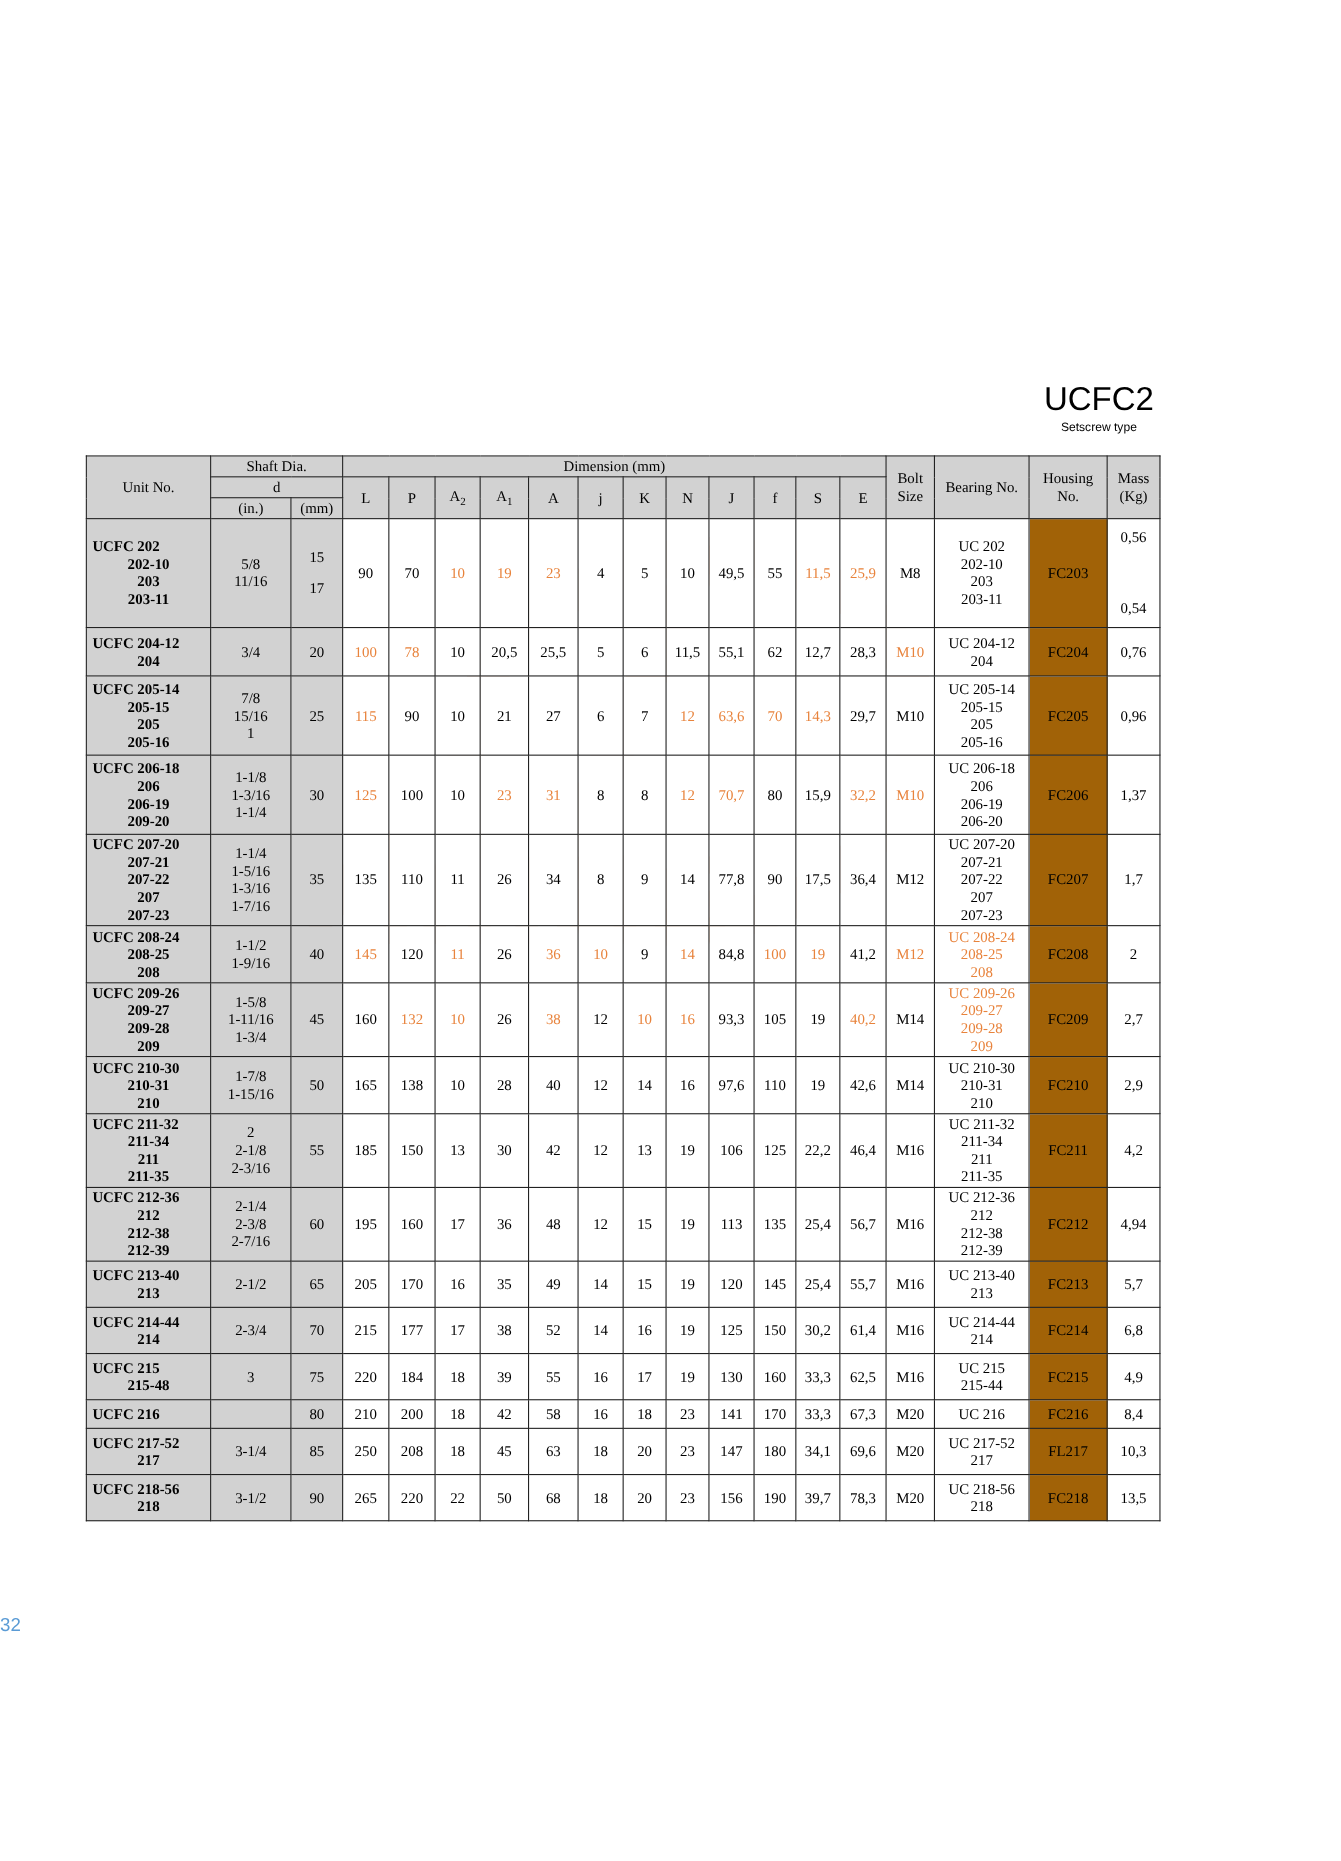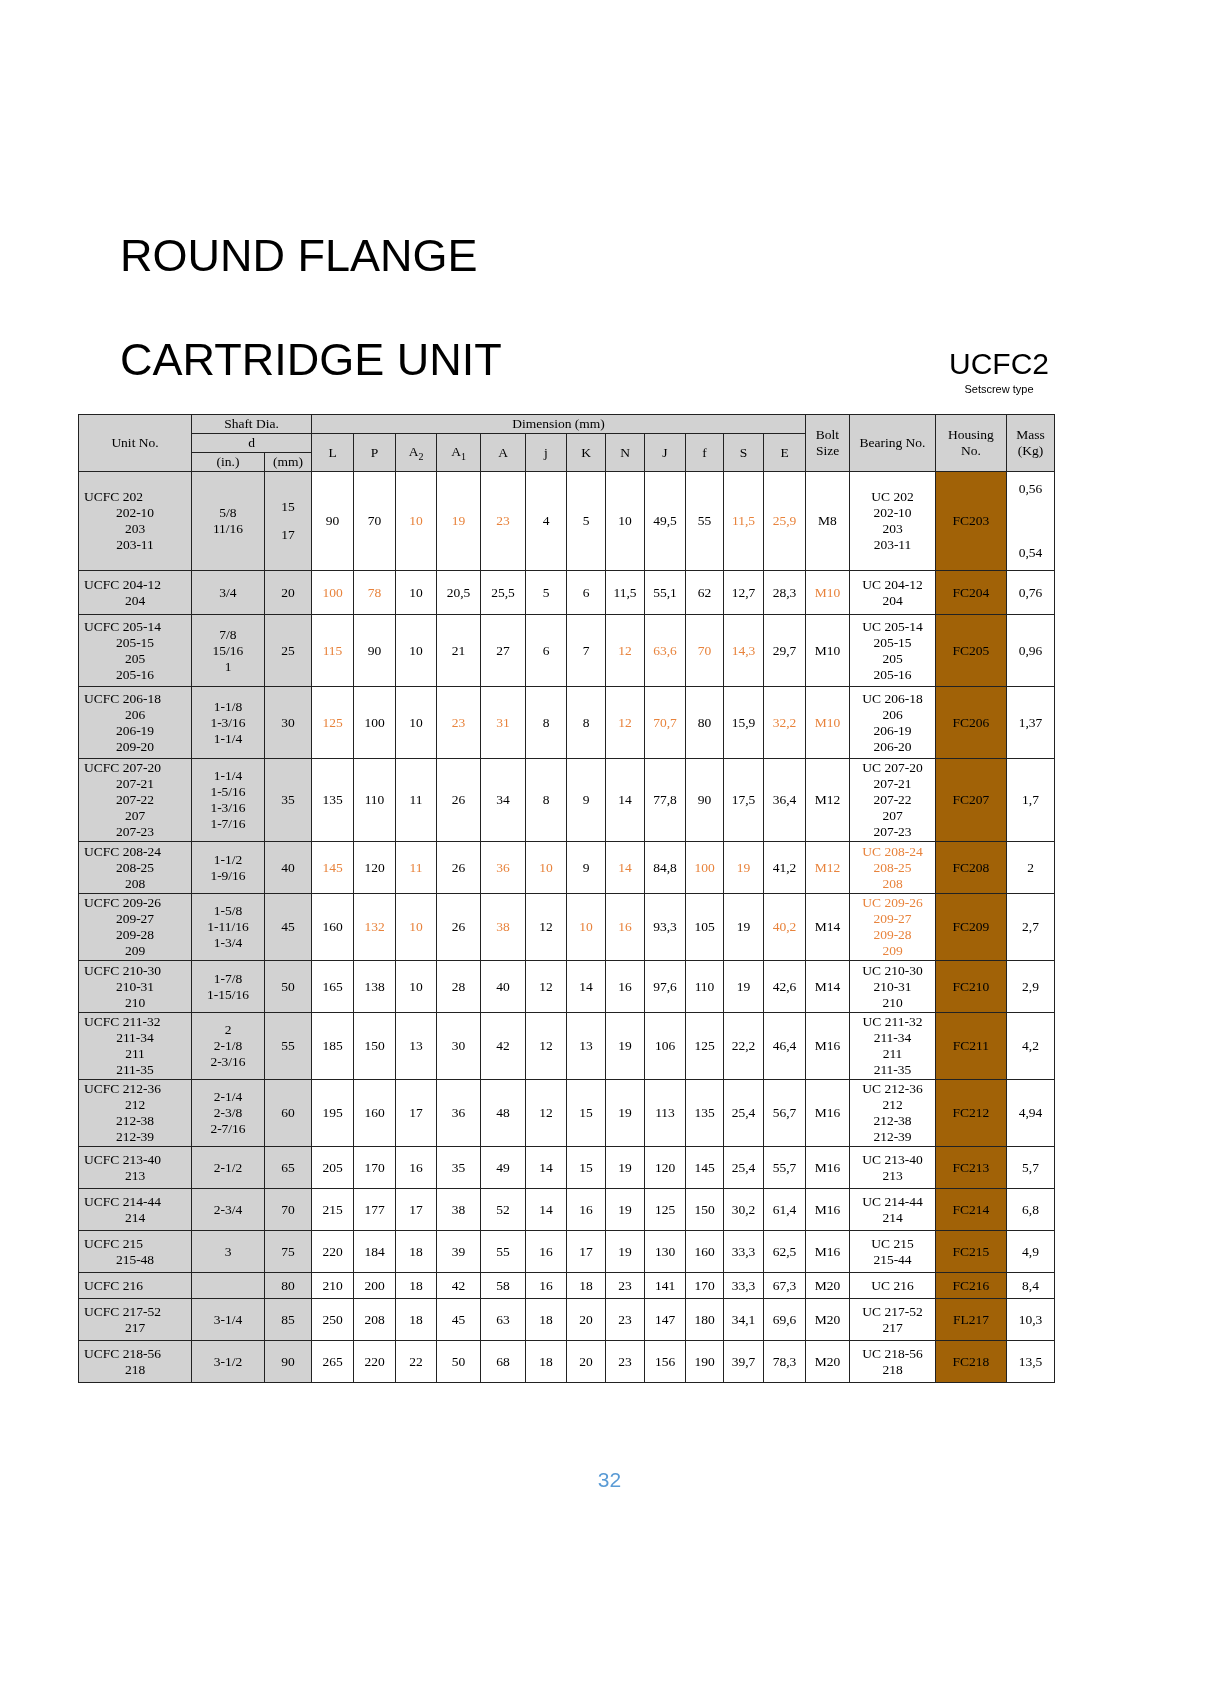--- a/index.html
+++ b/index.html
@@ -111,20 +111,21 @@
   table.spec th {
     font-weight: normal;
     background: #d2d2d2;
   }
   td.unit {
     background: #d2d2d2;
     text-align: center;
     padding: 3px 4px;
     line-height: 16px;
     font-size: 13.5px;
+    font-weight: bold;
   }
   td.unit .first { text-align: left; padding-left: 4px; }
   td.shaft-in, td.shaft-mm {
     background: #d2d2d2;
     line-height: 16px;
     font-size: 13.5px;
   }
   td.dim {
     background: #ffffff;
   }
@@ -137,36 +138,32 @@
   td.housing { background: #a16207; }
   td.mass { background: #ffffff; }
   .hl { color: #e8833c; }
   .mm-bot { vertical-align: bottom; padding-bottom: 3px; }
   .mm-mid { vertical-align: middle; }
   .pagenum {
     position: absolute;
     left: 0;
     right: 0;
     top: 1468px;
-    text-align: center;
+    text-align: left;
     font-family: "Liberation Sans", sans-serif;
-    font-size: 21px;
+    font-size: 17px;
     color: #5a9bd5;
   }
   .sub { font-size: 10px; vertical-align: sub; }
 </style>
 </head>
 <body>
 
 <div class="page">
 
-  <div class="title">
-    <span>ROUND FLANGE</span><br>
-    <span>CARTRIDGE UNIT</span>
-  </div>
 
   <div class="series">
     <span class="big">UCFC2</span>
     <span class="small">Setscrew type</span>
   </div>
 
   <div class="watermark">
     <div class="wm-ring"></div>
     <div class="wm-slash"></div>
     <div class="wm-text">Alfine</div>

